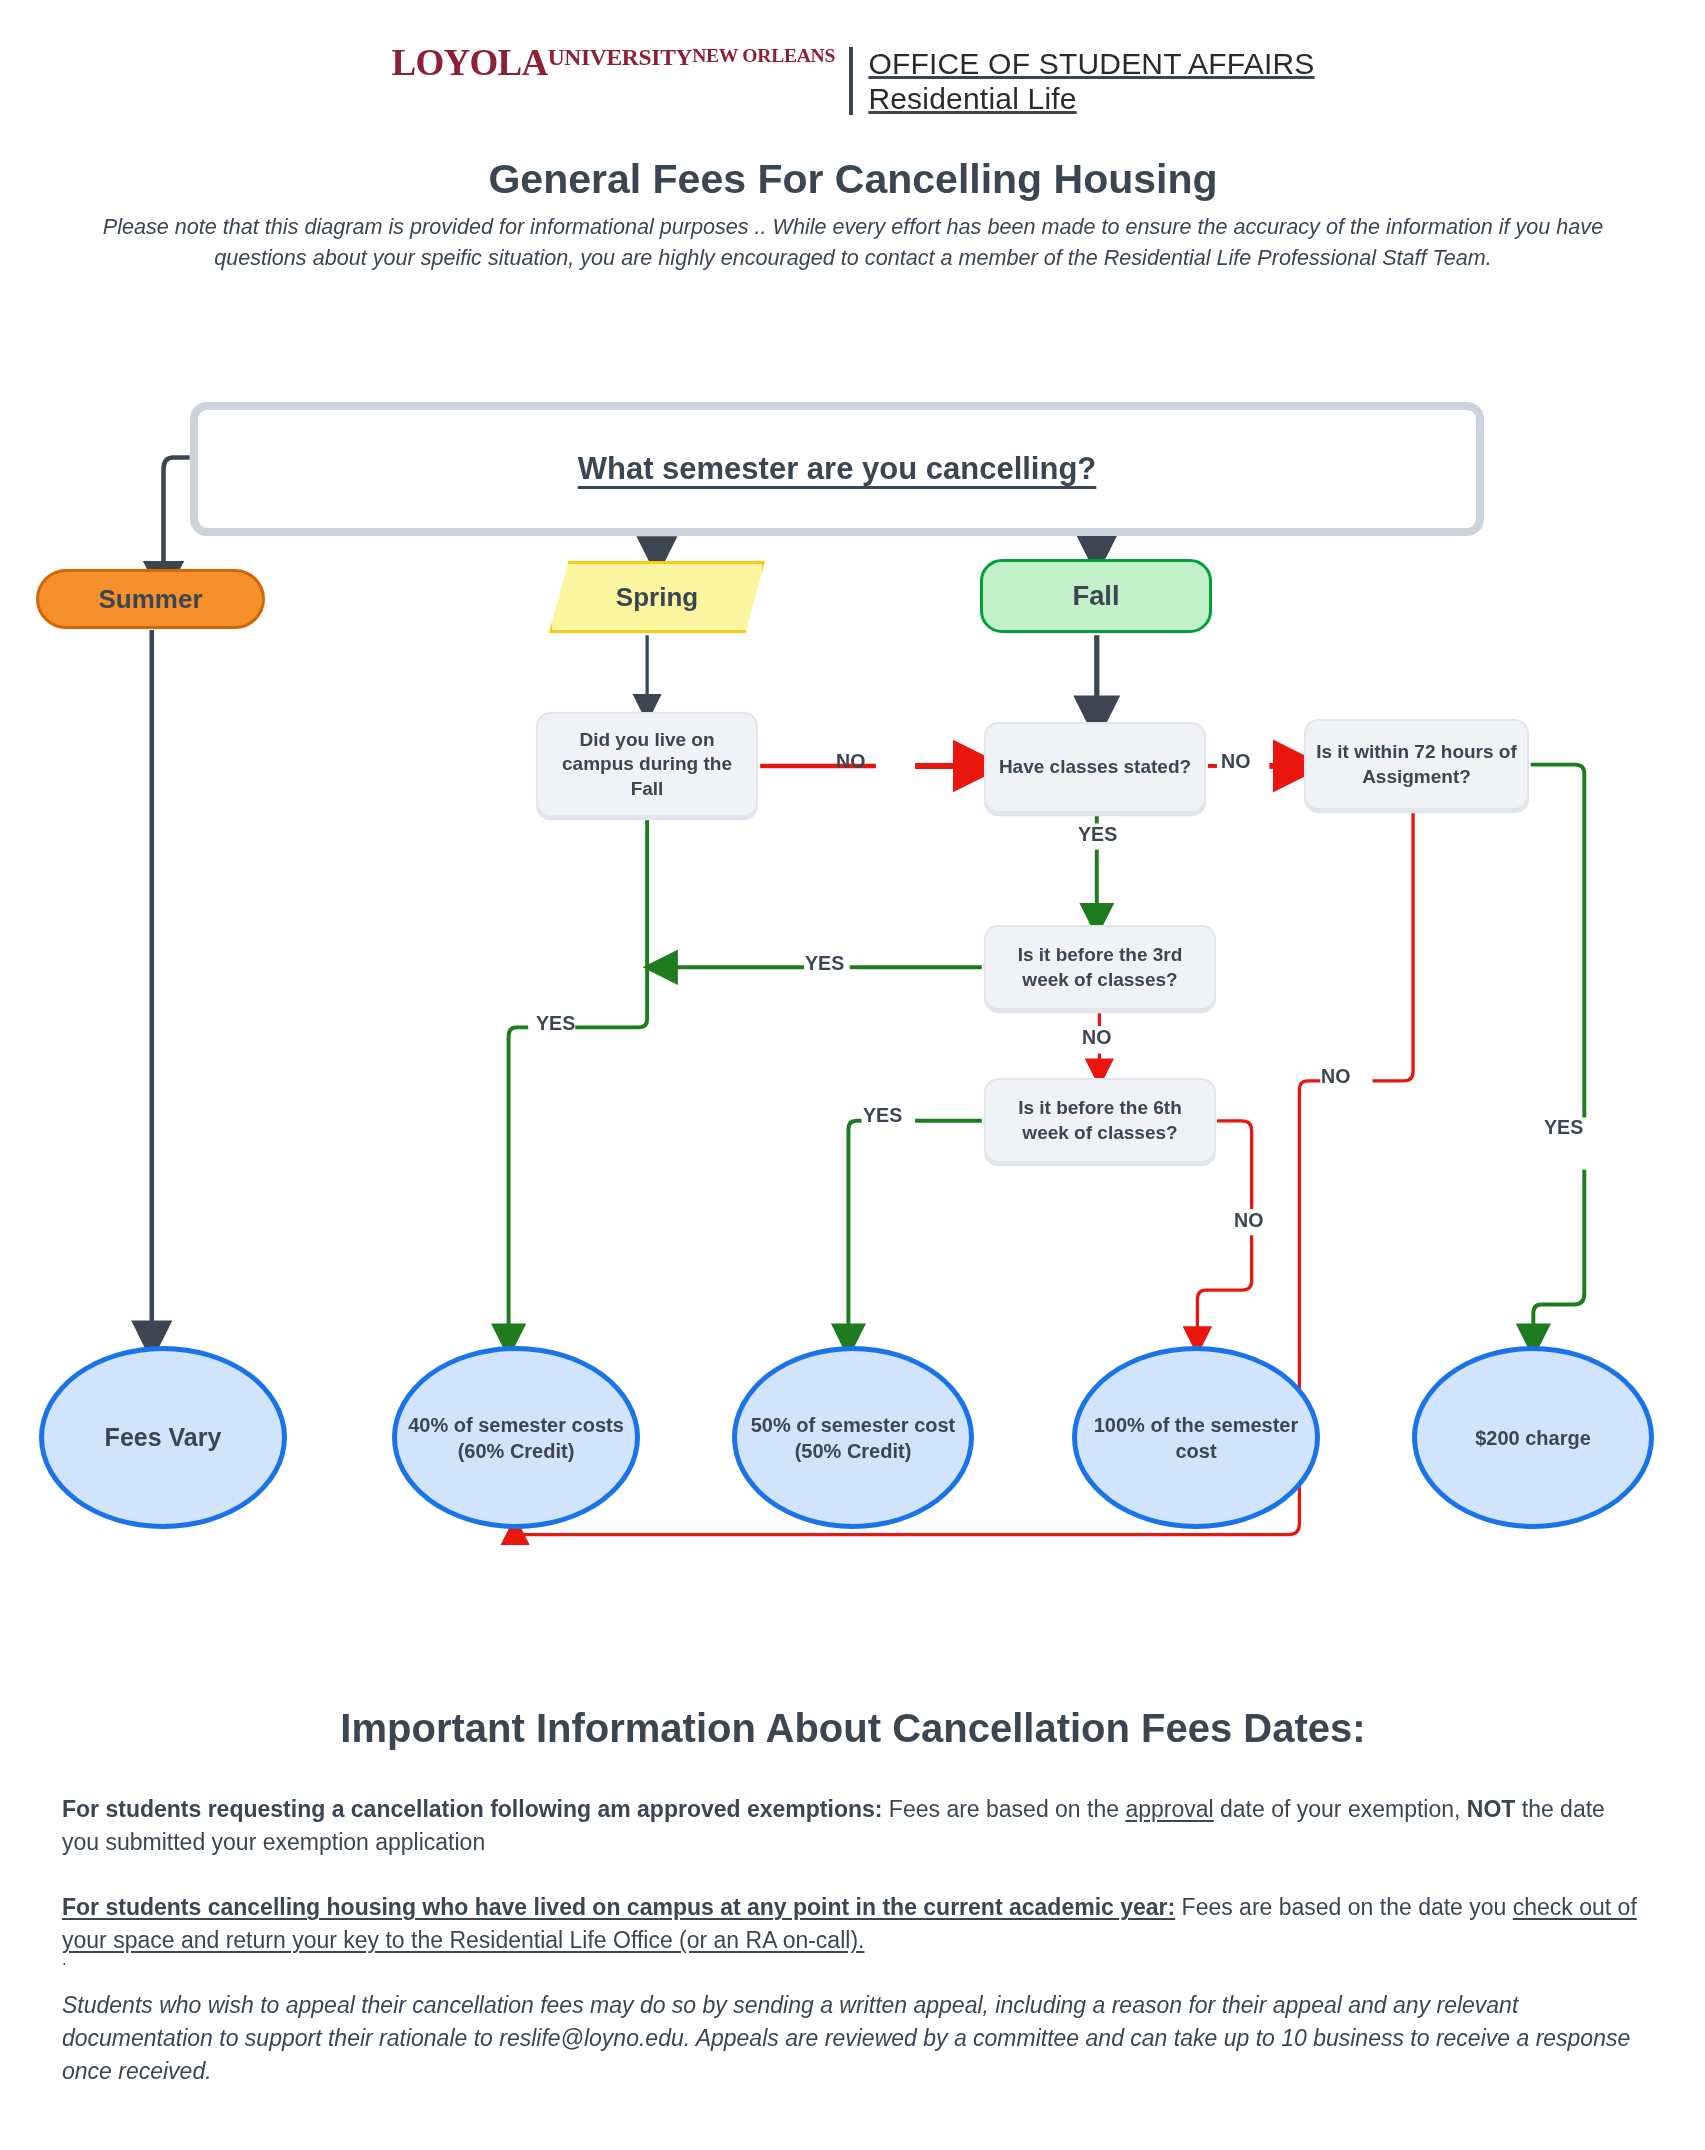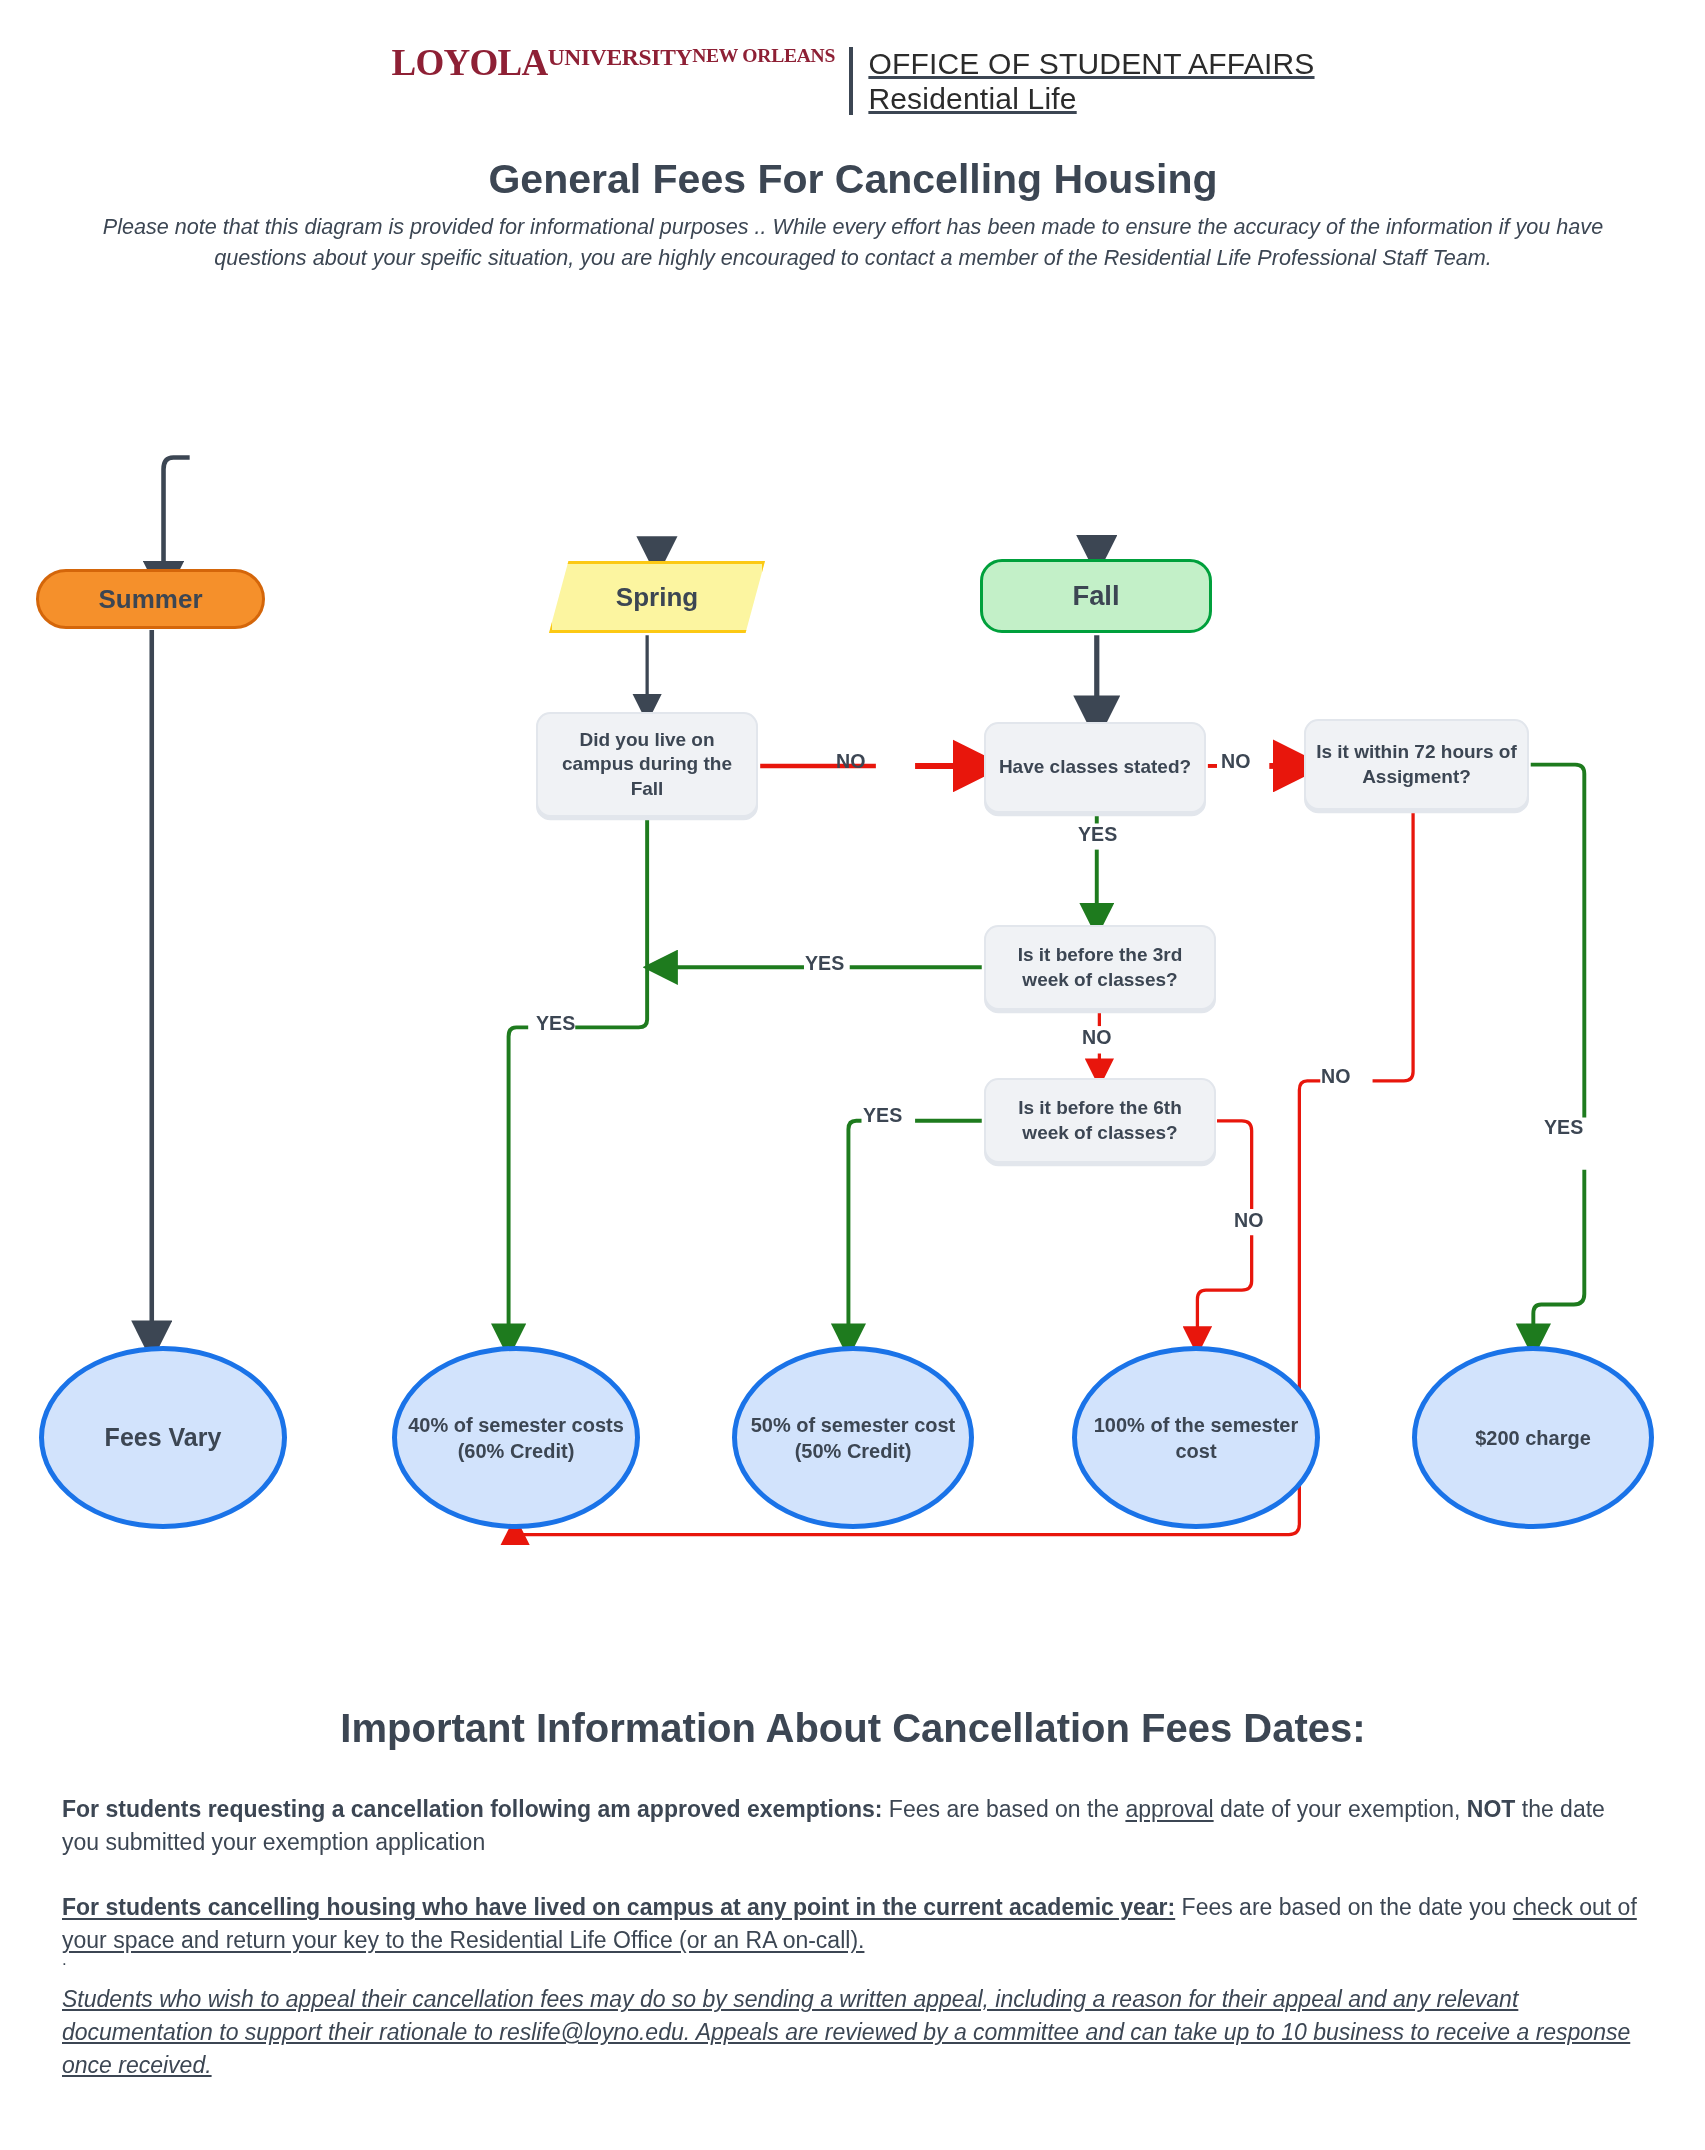--- a/index.html
+++ b/index.html
@@ -57,21 +57,21 @@
   #c-50    {left:732px;top:980px;width:242px;height:183px;}
   #c-100   {left:1072px;top:980px;width:248px;height:183px;}
   #c-200   {left:1412px;top:980px;width:242px;height:183px;}
 
   
   #notes{position:absolute;left:0;top:1706px;width:1706px;}
   #notes-title{width:1706px;text-align:center;font-size:40px;font-weight:bold;color:#3c4653;}
   .note-p{margin:0 62px;font-size:23px;color:#3c4653;line-height:1.42;}
   #note1{margin-top:42px;}
   #note2{margin-top:33px;}
-  #note3{margin-top:20px;font-style:italic;text-decoration:underline;}
+  #note3{margin-top:26px;font-style:italic;}
   .note-b{font-weight:bold;}
   .note-u{text-decoration:underline;text-underline-offset:3.3px;}
   #note-dot{margin:0 62px;font-size:17px;color:#3c4653;line-height:0.4;}
 </style>
 </head>
 <body>
 
 <div id="brand">
   <div class="brand-inner">
     <div class="loyola-mark">
@@ -154,20 +154,23 @@
      long left/down path back to 40% circle --&gt;
     <path d="M2162,684 L2162,1080 Q2162,1094 2148,1094 L2100,1094" stroke="#e8160c" stroke-width="5" fill="none"></path>
     <path d="M2020,1094 L2000,1094 Q1988,1094 1988,1108 L1988,1772 Q1988,1788 1972,1788 L800,1788 Q788,1788 788,1774 L788,1790" stroke="#e8160c" stroke-width="5" fill="none"></path>
     <path d="M788,1800 L788,1782" stroke="#e8160c" stroke-width="5" fill="none" marker-end="url(#ah-red)"></path>
 
      right then down to $200 --&gt;
     <path d="M2342,610 L2410,610 Q2424,610 2424,624 L2424,1150" stroke="#1e7b1e" stroke-width="6" fill="none"></path>
     <path d="M2424,1230 L2424,1420 Q2424,1436 2408,1436 L2358,1436 Q2346,1436 2346,1450 L2346,1492" stroke="#1e7b1e" stroke-width="6" fill="none" marker-end="url(#ah-green)"></path>
   </svg>
 
+  <div class="node" id="header-box">
+    <span class="hb-text">What semester are you cancelling?</span>
+  </div>
 
   <div class="node" id="node-summer">
     <span>Summer</span>
   </div>
 
   <div class="node" id="node-spring">
     <span>Spring</span>
   </div>
 
   <div class="node dbox" id="d-live">

